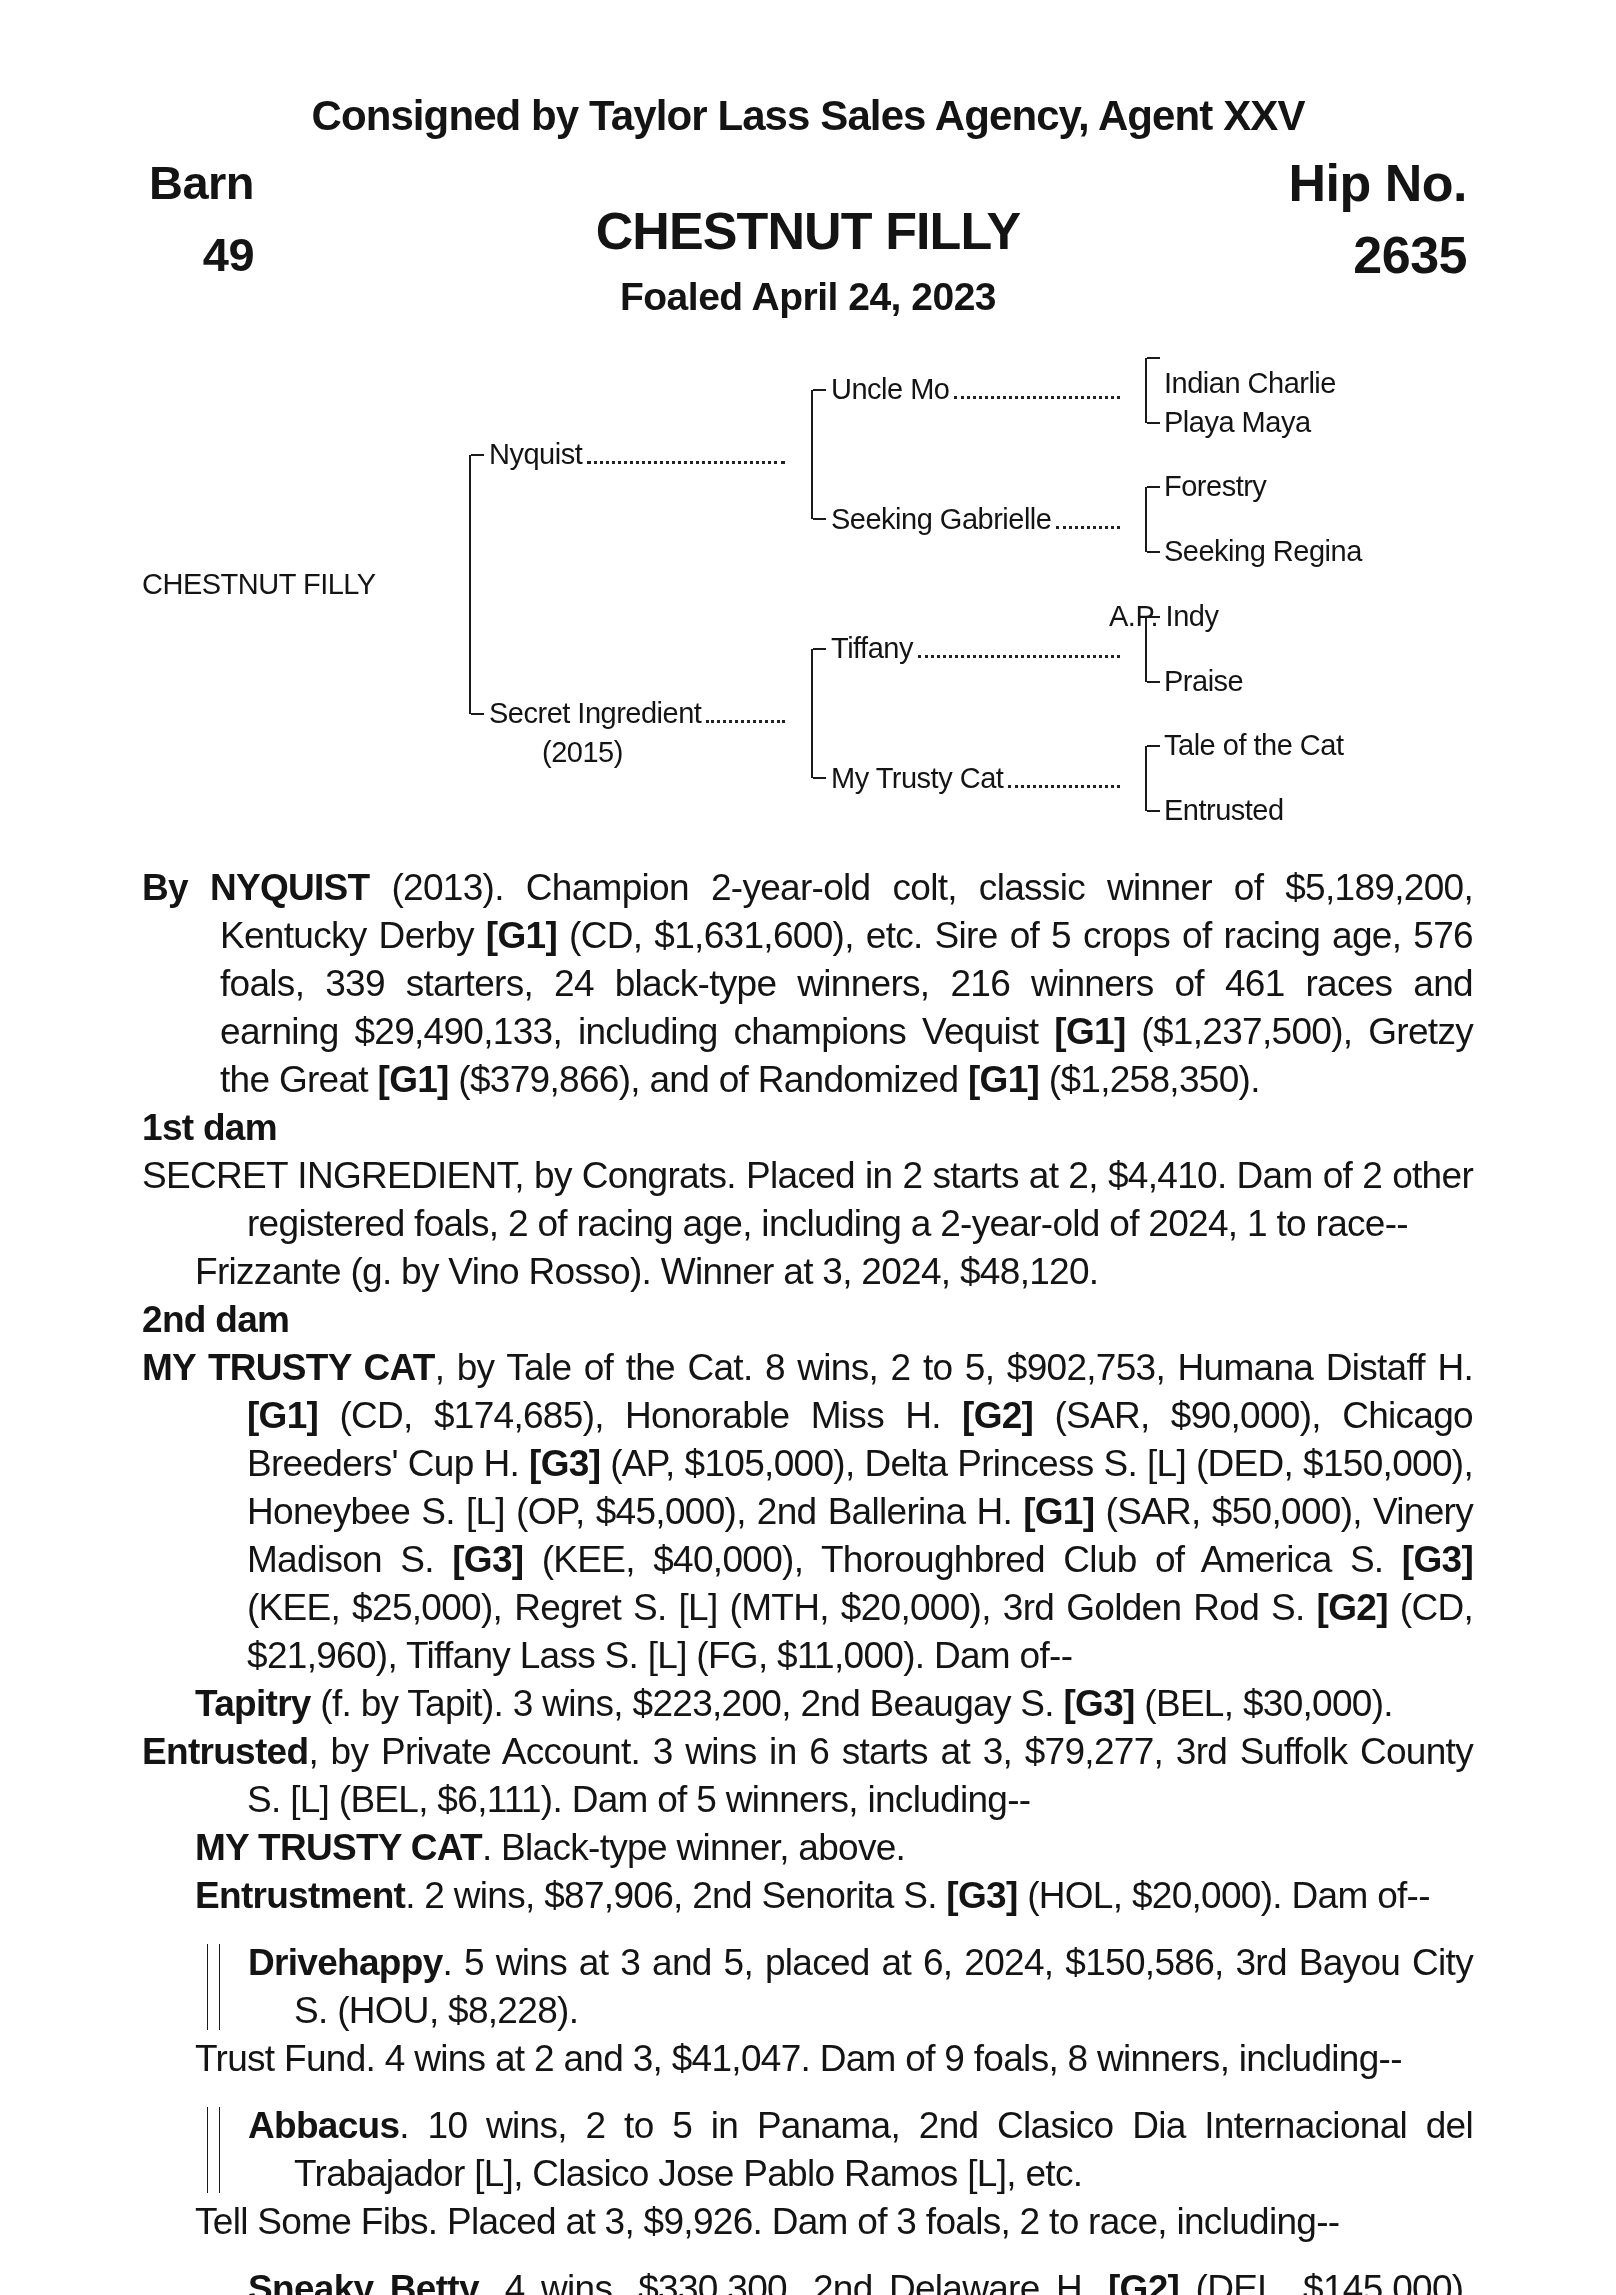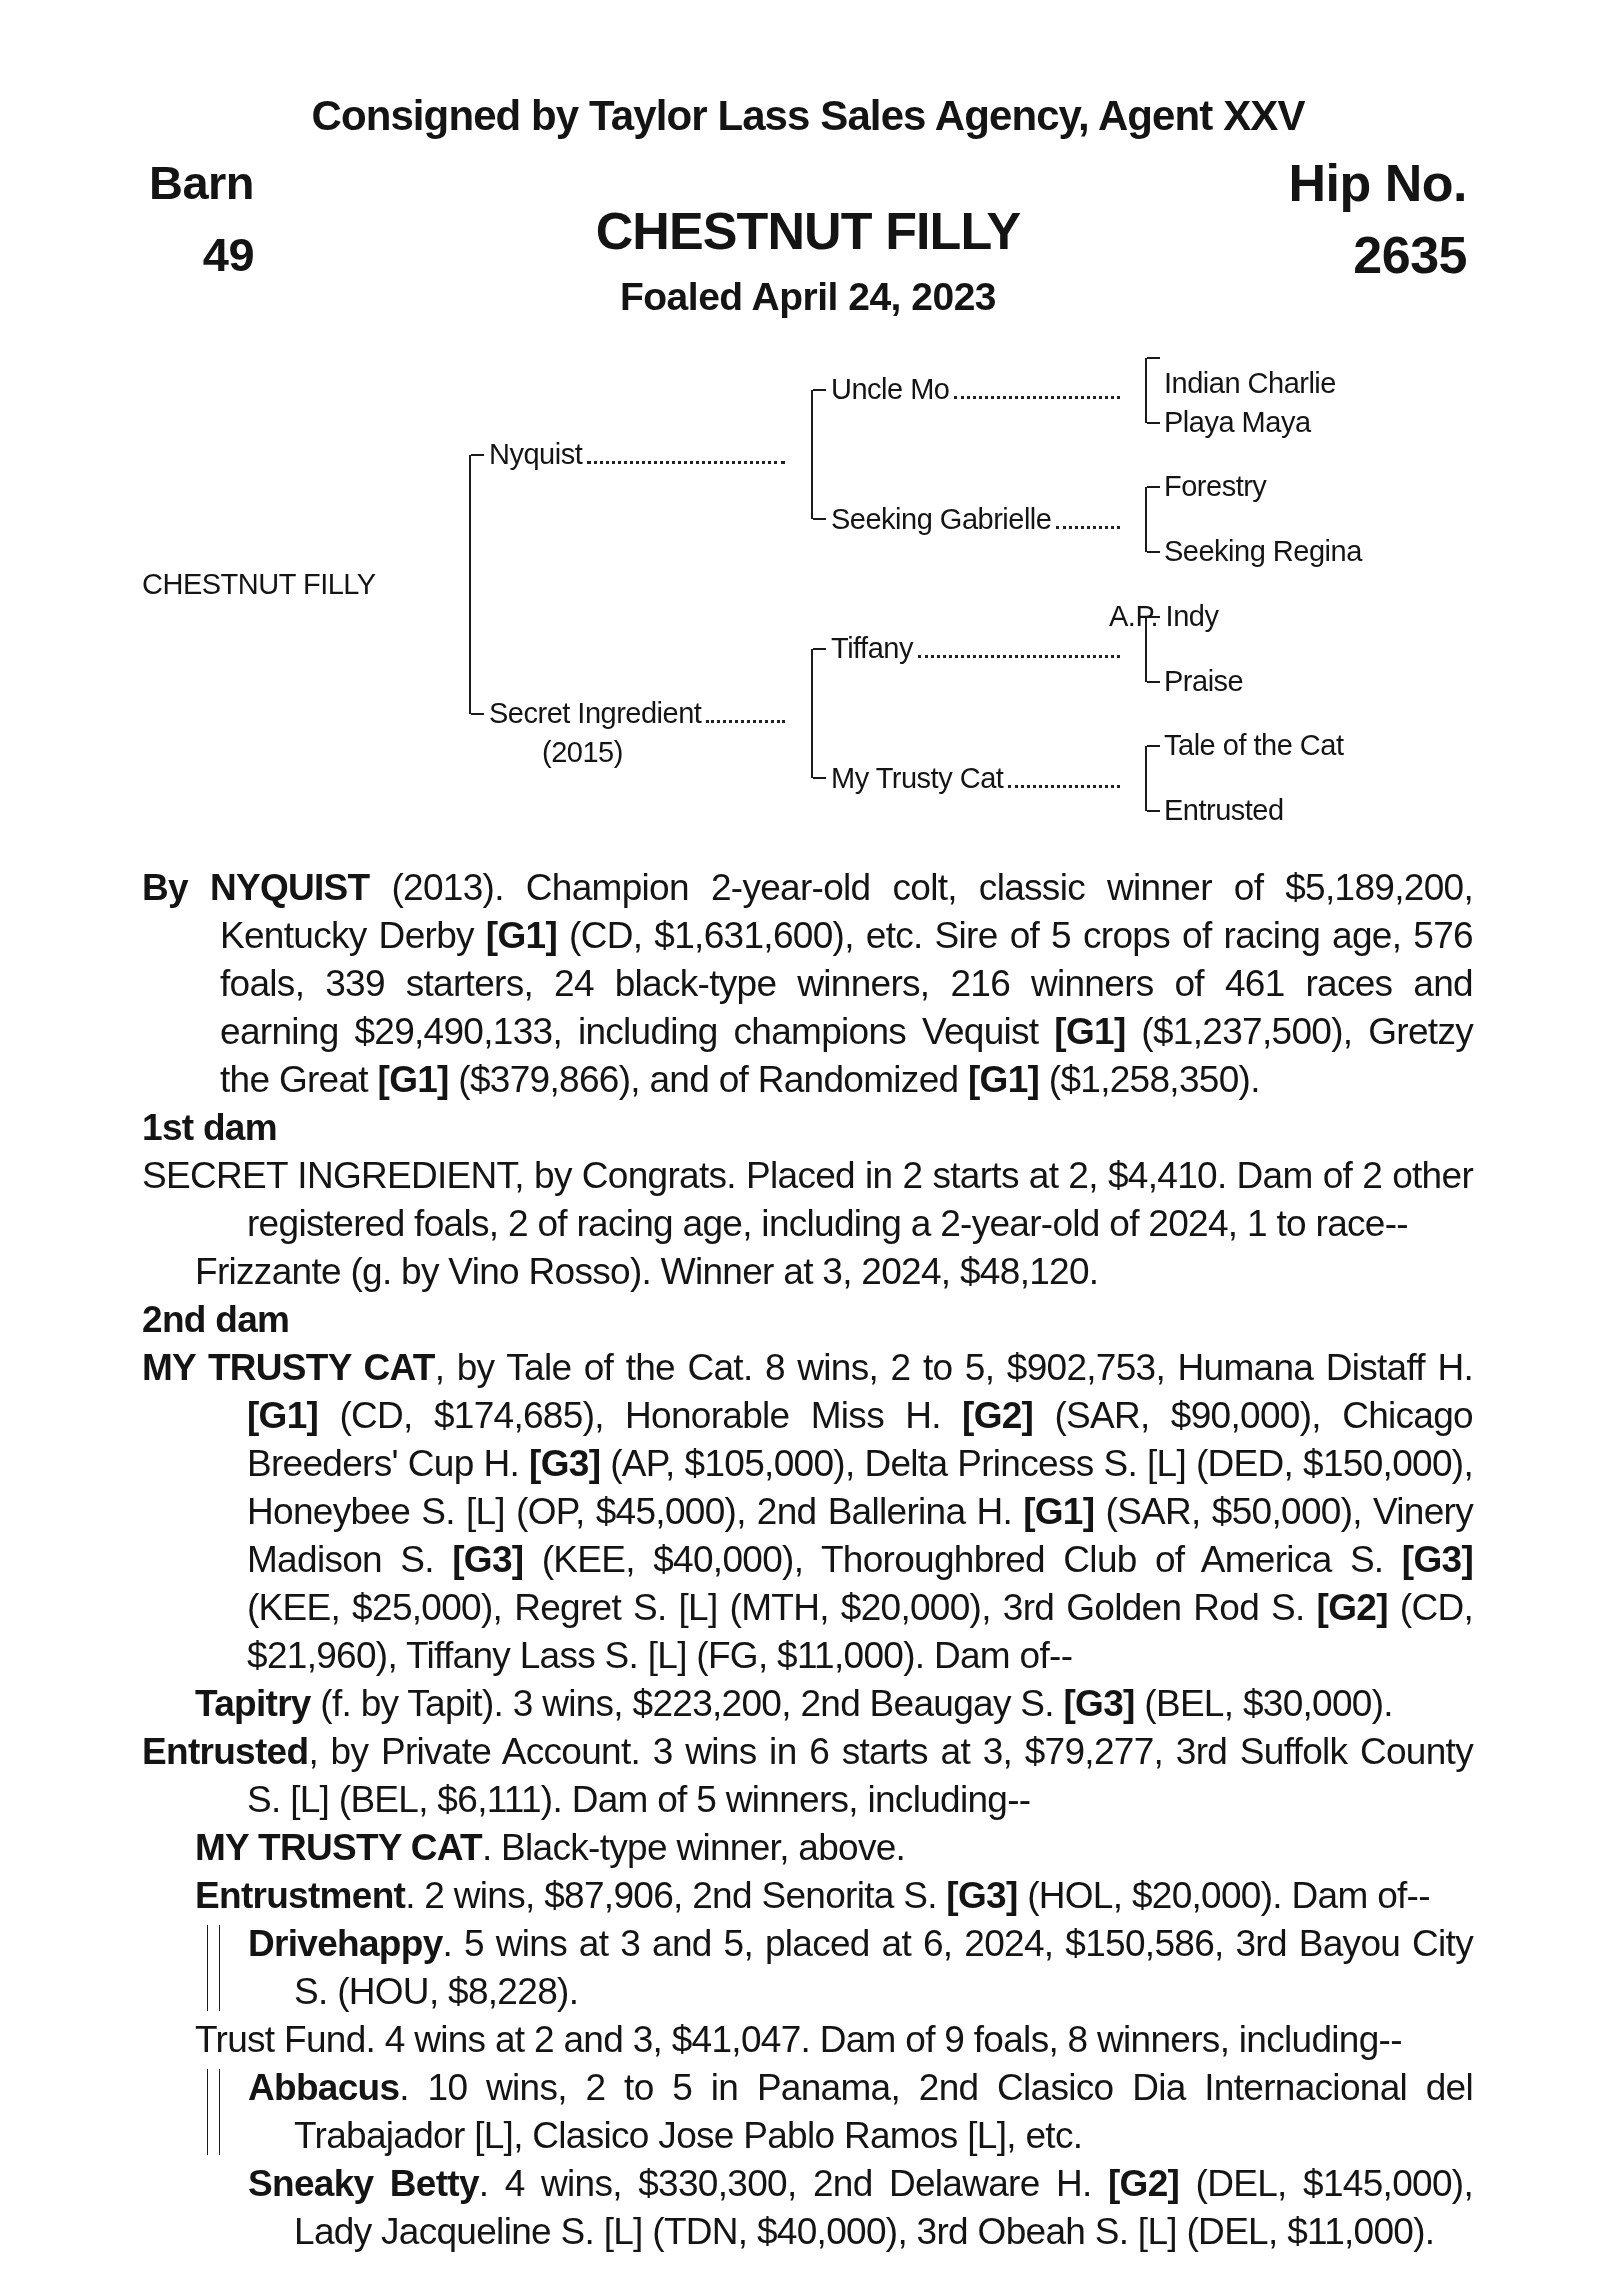--- a/index.html
+++ b/index.html
@@ -49,21 +49,21 @@
   
   .catalog-body {
     position:absolute; left:142px; top:864px; width:1331px;
     font-size:37px; line-height:48px; letter-spacing:-0.7px;
   }
   .blk { position:relative; text-align:justify; }
   .blk .b { font-weight:bold; }
   .blk.sire { padding-left:78px; text-indent:-78px; }
   .blk.p0   { padding-left:105px; text-indent:-105px; }
   .blk.p1   { padding-left:110px; text-indent:-57px; }
-  .blk.p2   { padding-left:152px; text-indent:-46px; }
+  .blk.p2   { padding-left:152px; text-indent:-46px;margin-top:19px; }
   .blk.head { padding-left:0; text-indent:0; text-align:left; }
   .blk.bars::before {
     content:""; position:absolute; left:65px; top:4.6px; bottom:5.5px; width:11px;
     border-left:1.8px solid #1a1a1a; border-right:1.8px solid #1a1a1a;
   }
 </style>
 </head>
 <body>
 
 <div class="page">
@@ -152,17 +152,18 @@
       <div class="blk p1"><span>Frizzante (g. by Vino Rosso). Winner at 3, 2024, $48,120.</span></div>
       <div class="blk head"><span class="b">2nd dam</span></div>
       <div class="blk p0"><span class="b">MY TRUSTY CAT</span><span>, by Tale of the Cat. 8 wins, 2 to 5, $902,753, Humana Distaff H. </span><span class="b">[G1]</span><span> (CD, $174,685), Honorable Miss H. </span><span class="b">[G2]</span><span> (SAR, $90,000), Chicago Breeders' Cup H. </span><span class="b">[G3]</span><span> (AP, $105,000), Delta Princess S. [L] (DED, $150,000), Honeybee S. [L] (OP, $45,000), 2nd Ballerina H. </span><span class="b">[G1]</span><span> (SAR, $50,000), Vinery Madison S. </span><span class="b">[G3]</span><span> (KEE, $40,000), Thoroughbred Club of America S. </span><span class="b">[G3]</span><span> (KEE, $25,000), Regret S. [L] (MTH, $20,000), 3rd Golden Rod S. </span><span class="b">[G2]</span><span> (CD, $21,960), Tiffany Lass S. [L] (FG, $11,000). Dam of--</span></div>
       <div class="blk p1"><span class="b">Tapitry</span><span> (f. by Tapit). 3 wins, $223,200, 2nd Beaugay S. </span><span class="b">[G3]</span><span> (BEL, $30,000).</span></div>
       <div class="blk p0"><span class="b">Entrusted</span><span>, by Private Account. 3 wins in 6 starts at 3, $79,277, 3rd Suffolk County S. [L] (BEL, $6,111). Dam of 5 winners, including--</span></div>
       <div class="blk p1"><span class="b">MY TRUSTY CAT</span><span>. Black-type winner, above.</span></div>
       <div class="blk p1"><span class="b">Entrustment</span><span>. 2 wins, $87,906, 2nd Senorita S. </span><span class="b">[G3]</span><span> (HOL, $20,000). Dam of--</span></div>
       <div class="blk p2 bars"><span class="b">Drivehappy</span><span>. 5 wins at 3 and 5, placed at 6, 2024, $150,586, 3rd Bayou City S. (HOU, $8,228).</span></div>
       <div class="blk p1"><span>Trust Fund. 4 wins at 2 and 3, $41,047. Dam of 9 foals, 8 winners, including--</span></div>
       <div class="blk p2 bars"><span class="b">Abbacus</span><span>. 10 wins, 2 to 5 in Panama, 2nd Clasico Dia Internacional del Trabajador [L], Clasico Jose Pablo Ramos [L], etc.</span></div>
+      <div class="blk p1"><span>Tell Some Fibs. Placed at 3, $9,926. Dam of 3 foals, 2 to race, including--</span></div>
       <div class="blk p2"><span class="b">Sneaky Betty</span><span>. 4 wins, $330,300, 2nd Delaware H. </span><span class="b">[G2]</span><span> (DEL, $145,000), Lady Jacqueline S. [L] (TDN, $40,000), 3rd Obeah S. [L] (DEL, $11,000).</span></div>
     </div>
 
 </div>
 
 
 </body></html>

